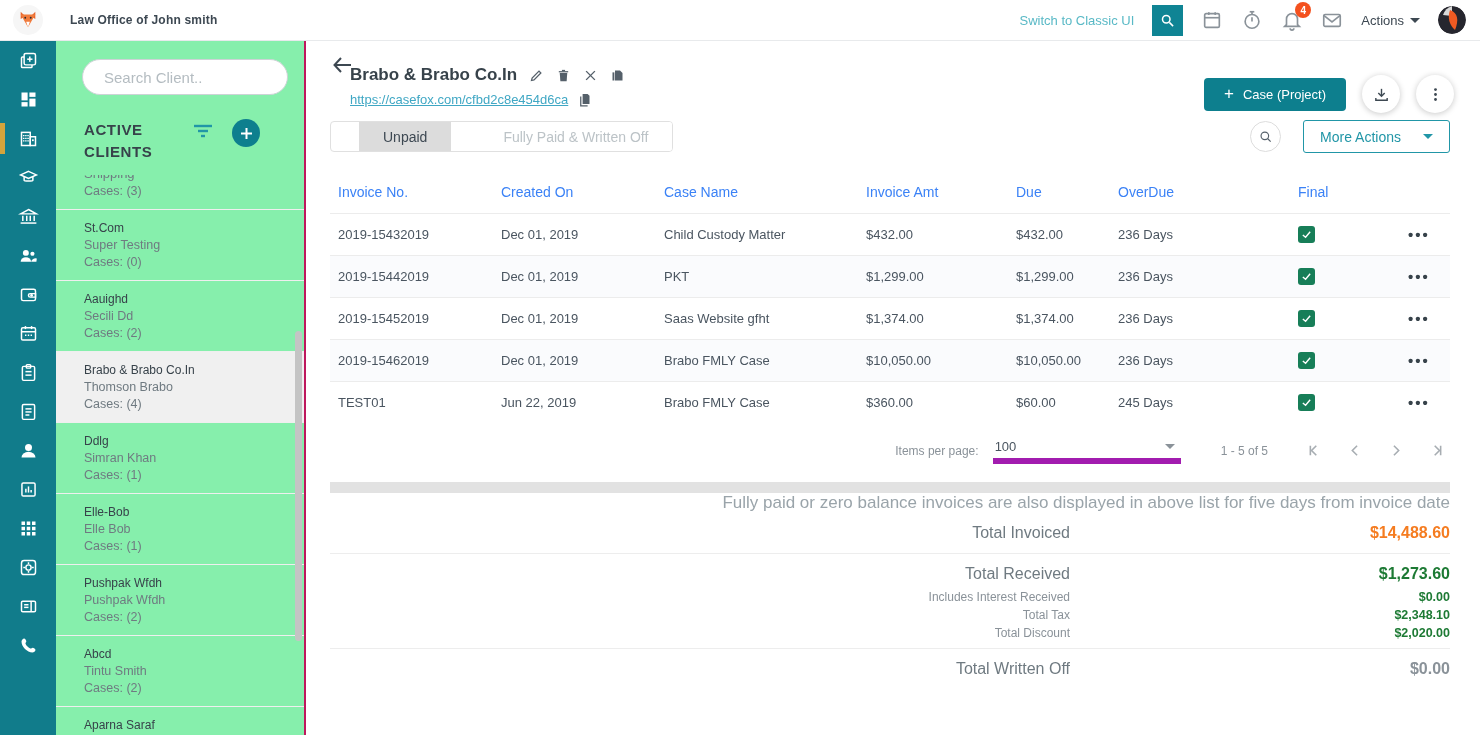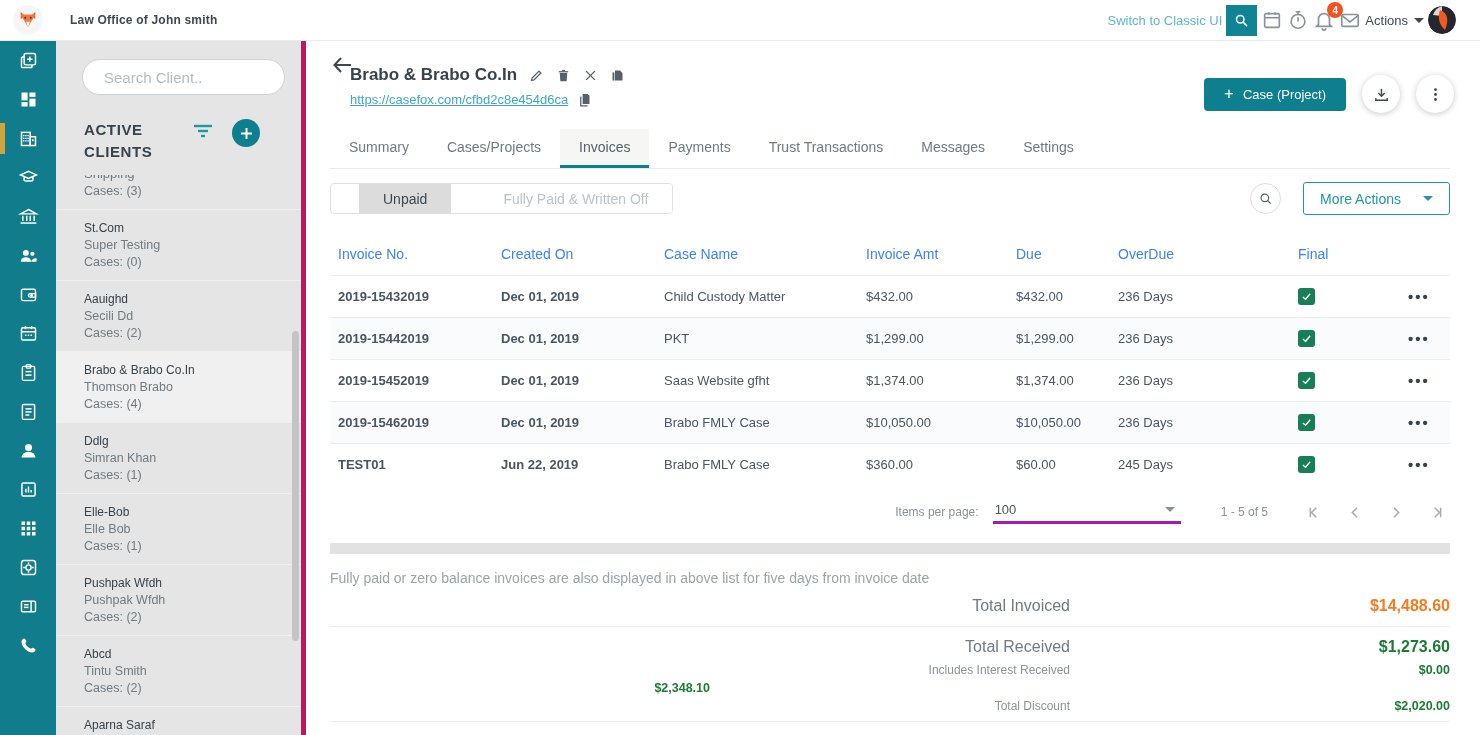--- a/index.html
+++ b/index.html
@@ -6,21 +6,21 @@
   html,body { width:1480px; height:735px; overflow:hidden; background:#fff;
     font-family:"Liberation Sans", sans-serif; color:#3d4852; }
 
   
   .hdr { position:absolute; left:0; top:0; width:1480px; height:41px; background:#fff;
     border-bottom:1px solid #e8eaec; display:flex; align-items:center; z-index:30; }
   .logo-wrap { width:56px; display:flex; justify-content:center; }
   .logo-circle { width:30px; height:30px; border-radius:50%; background:#f6f6f6;
     display:flex; align-items:center; justify-content:center; }
   .app-title { font-size:12px; font-weight:700; color:#3d4852; margin-left:14px; letter-spacing:.2px; }
-  .hdr-right { margin-left:auto; display:flex; align-items:center; gap:4px; padding-right:24px; }
+  .hdr-right { margin-left:auto; display:flex; align-items:center; gap:18px; padding-right:14px; }
   .switch-link { font-size:13px; color:#59b9c6; cursor:pointer; white-space:nowrap; }
   .conflict-box { display:flex; align-items:center; border:1px solid #b9c0c4; height:31px; }
   .conflict-box input { border:0; outline:none; width:168px; height:29px; padding:0 10px;
     font-size:15px; color:#3d4852; font-family:"Liberation Sans",sans-serif; }
   .conflict-box input::placeholder { color:#9aa4aa; }
   .conflict-btn { width:31px; height:31px; margin:-1px; background:#0f8494; border:0;
     display:flex; align-items:center; justify-content:center; cursor:pointer; }
   .hicon { width:22px; height:22px; color:#8a9299; position:relative; display:inline-flex; cursor:pointer; }
   .hicon svg { width:100%; height:100%; }
   .badge { position:absolute; top:-7px; right:-8px; min-width:16px; height:16px; border-radius:50%;
@@ -32,22 +32,22 @@
   .avatar { width:28px; height:28px; border-radius:50%; overflow:hidden; cursor:pointer; }
 
   
   .rail { position:absolute; left:0; top:41px; width:56px; height:694px; background:#117c8b; z-index:20; }
   .rail-item { height:39px; display:flex; align-items:center; justify-content:center; position:relative; cursor:pointer; }
   .rail-item svg { width:21px; height:21px; stroke:#fff; fill:none; stroke-width:1.7; }
   .rail-item.filled svg { fill:#fff; stroke:none; }
   .rail-item.active::before { content:""; position:absolute; left:0; top:4px; bottom:4px; width:5px; background:#d4a43c; }
 
   
-  .clients { position:absolute; left:56px; top:41px; width:250px; height:694px; background:#e5e5e5;
-    border-right:5px solid #be185d; overflow:hidden; }
+  .clients { position:absolute; left:56px; top:41px; width:250px; height:694px; background:#86efac;
+    border-right:2px solid #be185d; overflow:hidden; }
   .client-search { margin:18px 16px 10px 26px; height:36px; border:1px solid #cdd3d6; border-radius:20px;
     display:flex; align-items:center; padding:0 12px; gap:9px; background:#fff; }
   .client-search svg { width:15px; height:15px; stroke:#7d888e; fill:none; stroke-width:2; }
   .client-search input { border:0; outline:none; flex:1; font-size:15px; color:#3d4852;
     font-family:"Liberation Sans",sans-serif; background:transparent; }
   .client-search input::placeholder { color:#b4bcc1; }
   .clients-head { display:flex; align-items:flex-start; padding:14px 18px 12px 28px; gap:10px; }
   .clients-title { font-size:15px; font-weight:700; letter-spacing:.6px; color:#37424a; width:86px; line-height:1.45; }
   .filter-icon { margin-left:12px; margin-top:4px; cursor:pointer; }
   .add-client-btn { width:28px; height:28px; border-radius:50%; background:#0d7f8e; color:#fff; border:0;
@@ -102,46 +102,46 @@
   .more-actions { height:33px; border:1px solid #2196a7; border-radius:3px; background:#fff; color:#2196a7;
     font-size:14px; padding:0 16px; display:flex; align-items:center; gap:22px; cursor:pointer;
     font-family:"Liberation Sans",sans-serif; }
   .more-actions .caret { border-top-color:#2196a7; }
 
   
   table.inv { width:100%; border-collapse:collapse; margin-top:22px; }
   table.inv th { text-align:left; font-size:14px; font-weight:400; color:#3b82f6; padding:9px 8px 13px 8px; }
   table.inv td { font-size:13px; color:#4a5560; padding:12px 8px; border-top:1px solid #ececec; }
   table.inv tbody tr:nth-child(even) { background:#fafbfd; }
-  td.link, .link { color:#3fa7c4; cursor:pointer;font-weight:bold; }
+  td.link, .link { color:#3fa7c4; cursor:pointer; }
   .col-no{width:163px}.col-created{width:163px}.col-case{width:202px}.col-amt{width:150px}
   .col-due{width:102px}.col-over{width:180px}.col-final{width:110px}.col-dots{width:50px}
   .chk { width:17px; height:17px; background:#177e58; border-radius:3px; display:inline-flex;
     align-items:center; justify-content:center; cursor:pointer; }
   .chk svg { width:11px; height:11px; stroke:#fff; stroke-width:3; fill:none; }
   .dots3 { letter-spacing:2px; font-size:15px; font-weight:700; color:#37424a; cursor:pointer; }
 
   
   .paginator { display:flex; align-items:center; justify-content:flex-end; gap:26px; margin-top:14px;
     color:#8a9299; font-size:12px; padding-right:2px; }
   .ipp { display:flex; align-items:center; gap:14px; }
-  .ipp-select { width:188px; border-bottom:3px solid #a21caf; display:flex; align-items:center;
+  .ipp-select { width:188px; border-bottom:6px solid #a21caf; display:flex; align-items:center;
     justify-content:space-between; padding:2px 6px 4px 2px; font-size:13px; color:#4a5560; cursor:pointer; }
   .ipp-select .caret-down { border-top-color:#8a9299; border-left-width:5px; border-right-width:5px; }
   .range { font-size:12px; color:#8a9299; margin-left:14px; }
   .pg-nav { display:flex; align-items:center; gap:14px; margin-left:8px; }
   .pg-btn { width:26px; height:26px; display:flex; align-items:center; justify-content:center; cursor:pointer; }
   .pg-btn svg { width:19px; height:19px; stroke:#a7adb2; stroke-width:2; fill:none; }
 
   
   .h-scroll { margin-top:18px; height:11px; background:#f3f3f3; position:relative; }
   .h-thumb { position:absolute; left:0; top:0; height:11px; width:100%; background:#e2e2e2; cursor:pointer; }
 
   
-  .note { text-align:left; font-size:14px; color:#9aa4aa; margin-top:16px; }
+  .note { text-align:right; font-size:17px; color:#9aa4aa; margin-top:0; }
   .totals { margin-top:6px; }
   .t-row { display:flex; align-items:center; padding:5px 0; }
   .t-row .t-lbl { flex:1; text-align:right; }
   .t-row .t-val { width:380px; text-align:right; font-weight:700; }
   .t-big .t-lbl { font-size:16px; color:#6f7a81; }
   .t-big .t-val { font-size:16px; }
   .t-sm { padding:2px 0; }
   .t-sm .t-lbl { font-size:12px; color:#8a9299; }
   .t-sm .t-val { font-size:12.5px; }
   .v-orange { color:#f57c20; } .v-green { color:#1d7a34; }
@@ -494,29 +494,20 @@
     <button class="circle-btn">
       <svg viewBox="0 0 24 24" fill="#3d4852">
         <circle cx="12" cy="5" r="2"></circle>
           <circle cx="12" cy="12" r="2"></circle>
           <circle cx="12" cy="19" r="2"></circle>
       </svg>
     </button>
   </div>
 
   
-  <div class="tabs">
-    <div class="tab">Summary</div>
-    <div class="tab">Cases/Projects</div>
-    <div class="tab active">Invoices</div>
-    <div class="tab">Payments</div>
-    <div class="tab">Trust Transactions</div>
-    <div class="tab">Messages</div>
-    <div class="tab">Settings</div>
-  </div>
 
   
   <div class="toolbar">
     <div class="toggle">
       <div class="seg on">Unpaid</div>
       <div class="seg off">Fully Paid &amp; Written Off</div>
     </div>
     <div class="toolbar-right">
       <button class="search-circle">
         <svg viewBox="0 0 24 24">
@@ -671,20 +662,21 @@
     <div class="t-div"></div>
     <div class="t-row t-big">
       <span class="t-lbl">Total Received</span>
       <span class="t-val v-green">$1,273.60</span>
     </div>
     <div class="t-row t-sm">
       <span class="t-lbl">Includes Interest Received</span>
       <span class="t-val v-green">$0.00</span>
     </div>
     <div class="t-row t-sm">
+      <span class="t-lbl">Total Tax</span>
       <span class="t-val v-green">$2,348.10</span>
     </div>
     <div class="t-row t-sm">
       <span class="t-lbl">Total Discount</span>
       <span class="t-val v-green">$2,020.00</span>
     </div>
     <div class="t-div"></div>
     <div class="t-row t-big">
       <span class="t-lbl">Total Written Off</span>
       <span class="t-val v-gray">$0.00</span>

